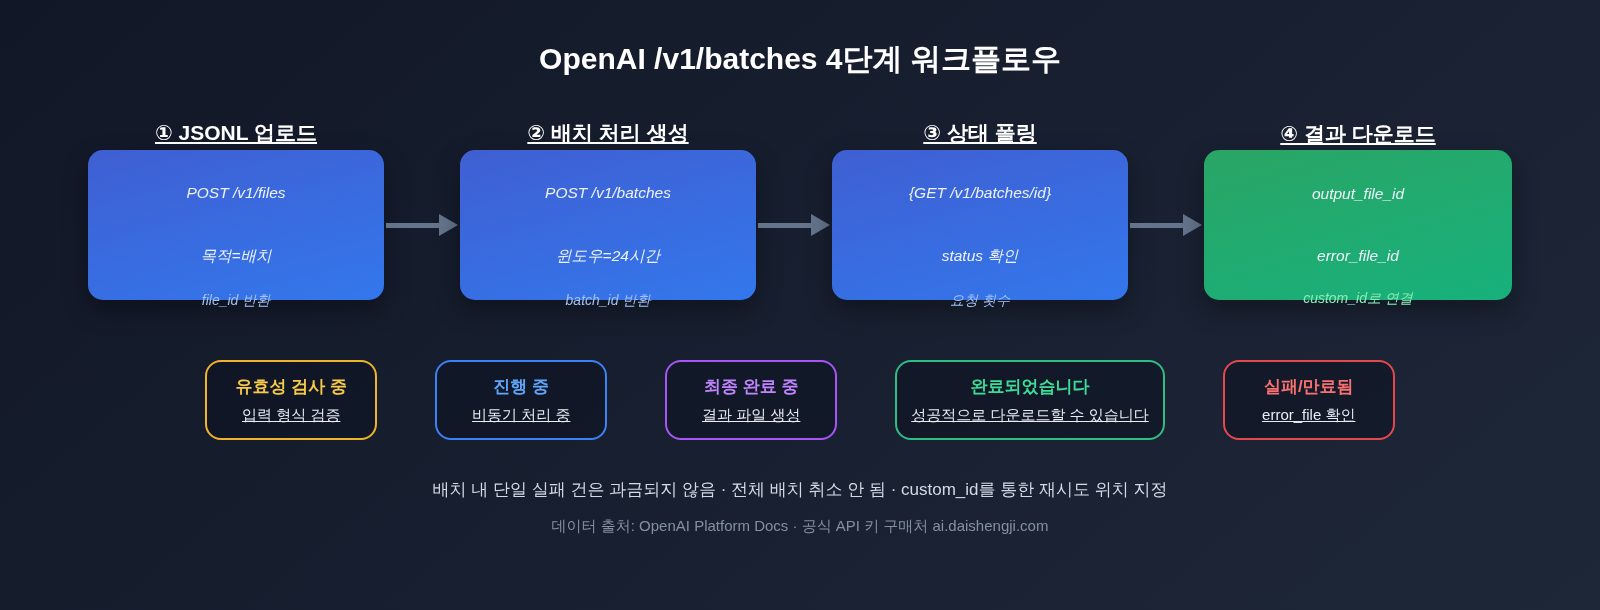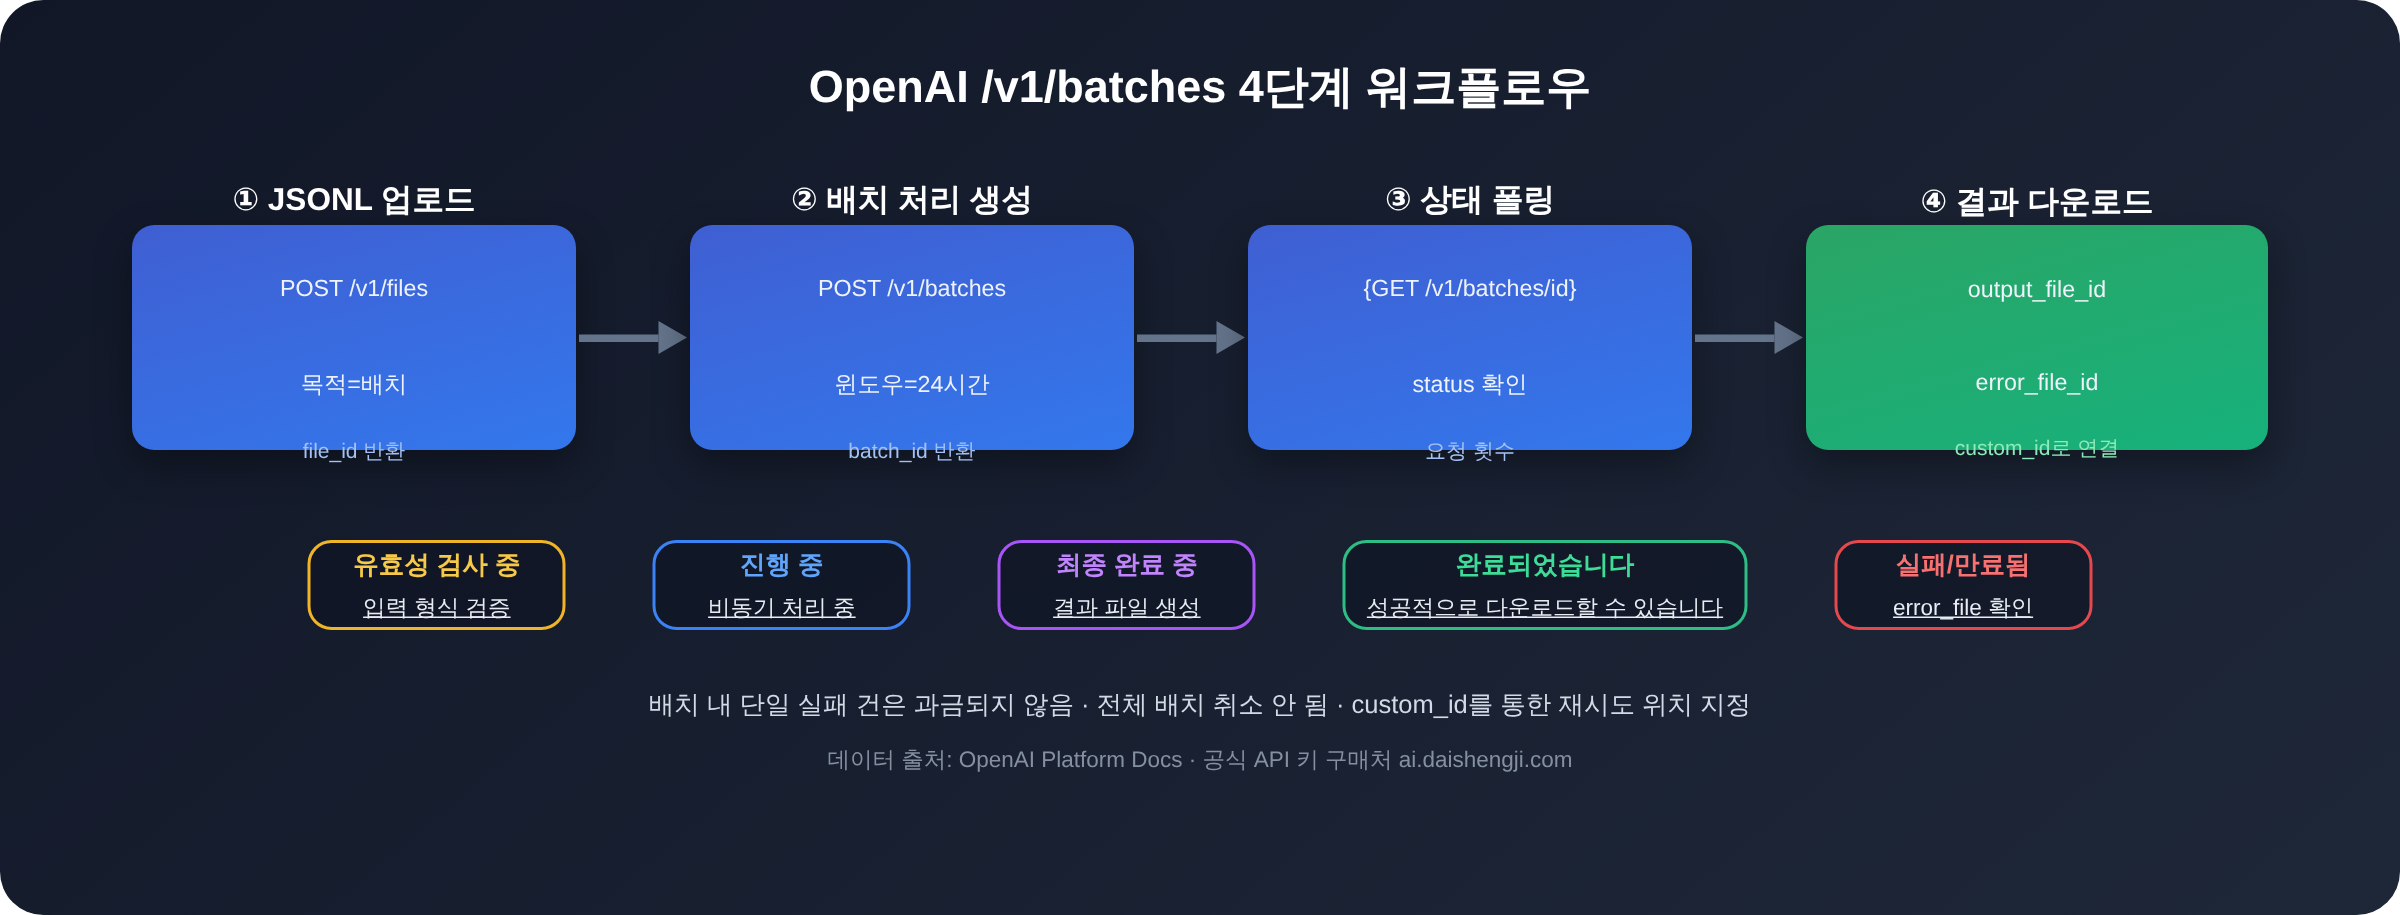--- a/index.html
+++ b/index.html
@@ -10,21 +10,20 @@
     width: 1600px;
     height: 610px;
     overflow: hidden;
     font-family: "Liberation Sans", "DejaVu Sans", sans-serif;
   }
   .canvas {
     width: 1600px;
     height: 610px;
     background: linear-gradient(140deg, var(--bg1, #111727) 0%, var(--bg2, #1e2738) 100%);
     box-sizing: border-box;
-    border-radius: 29px;
   }
   .content {
     width: 1500px;
     margin: 0 auto;
   }
   .title {
     margin: 0;
     padding-top: 40px;
     text-align: center;
     color: #ffffff;
@@ -53,25 +52,27 @@
     text-align: center;
   }
   .step-card.narrow {
     width: 308px;
   }
   .step-heading {
     color: #ffffff;
     font-size: 21px;
     font-weight: 700;
     margin-bottom: 15px;
+    text-decoration: underline;
   }
   .step-line {
     color: #eef2fa;
     font-size: 15.5px;
     margin: 22px 0;
+    font-style: italic;
   }
   .step-line.muted {
     color: var(--muted, #a3c1f4);
     font-size: 14px;
     margin-top: 3px;
   }
   
   .arrow {
     width: 76px;
     flex: 0 0 auto;
@@ -100,21 +101,21 @@
     align-items: stretch;
     gap: 58px;
   }
   .status-badge {
     flex: 0 0 auto;
     min-width: 172px;
     box-sizing: border-box;
     border: 2px solid var(--accent, #888);
     border-radius: 16px;
     background: rgba(13, 19, 33, 0.55);
-    padding: 3px 14px;
+    padding: 13px 14px;
     display: flex;
     flex-direction: column;
     align-items: center;
     justify-content: center;
     text-align: center;
     white-space: nowrap;
   }
   .status-label {
     color: var(--accent-text, #fff);
     font-size: 17px;

